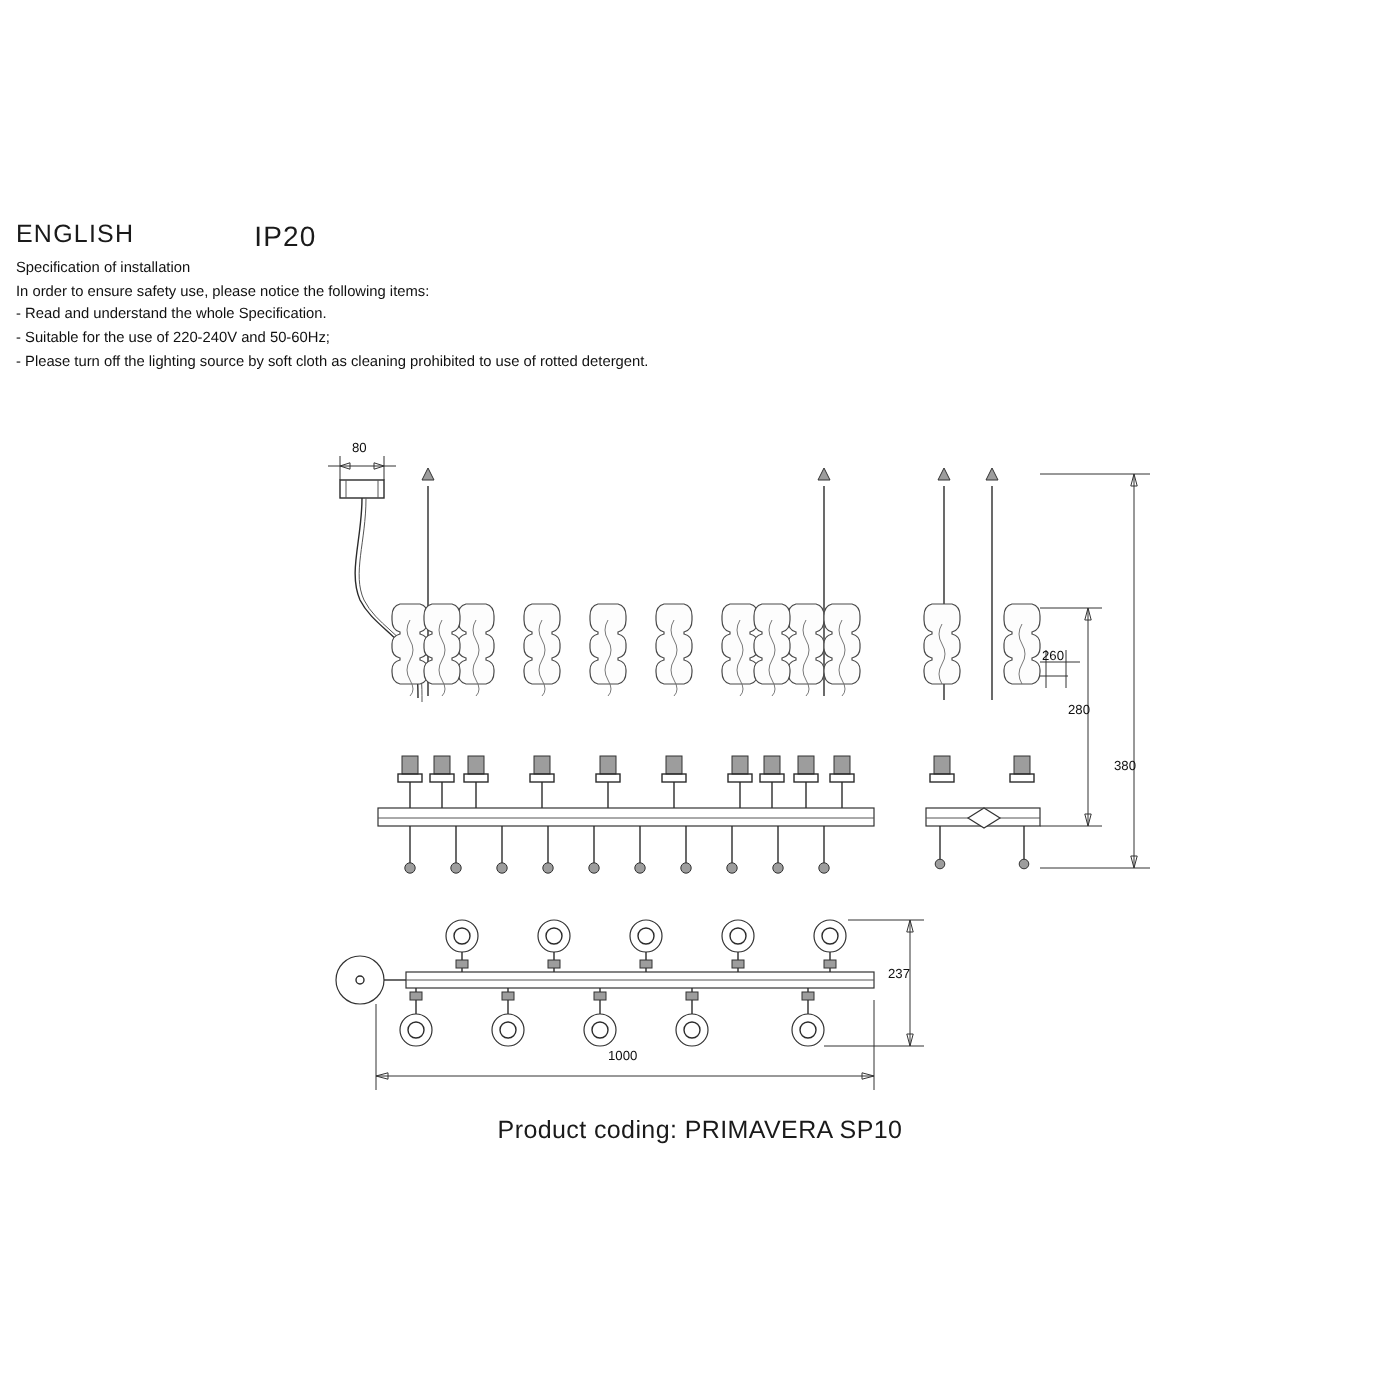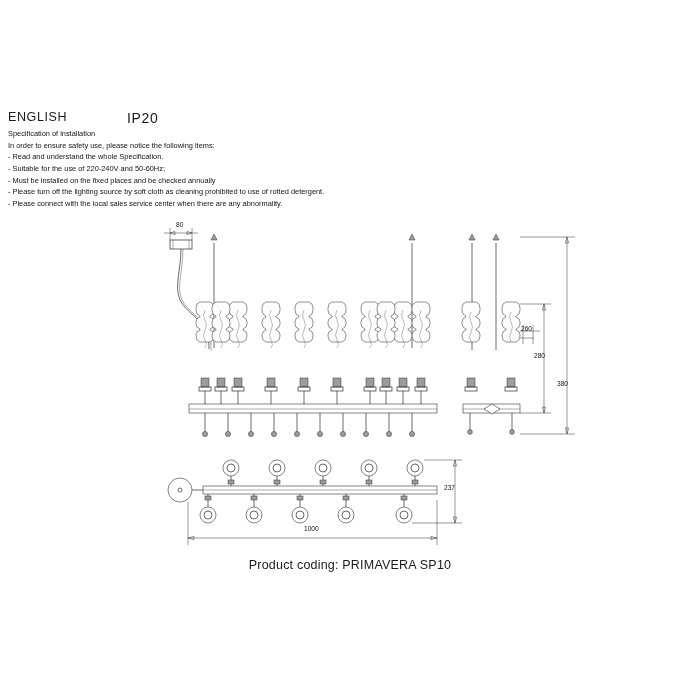--- a/index.html
+++ b/index.html
@@ -81,23 +81,21 @@
 <div class="hdr">
   <span class="lang">ENGLISH</span>
   <span class="ip">IP20</span>
 </div>
 
 <div class="spec">
   <div>Specification of installation</div>
   <div>In order to ensure safety use, please notice the following items:</div>
   <div>- Read and understand the whole Specification.</div>
   <div>- Suitable for the use of 220-240V and 50-60Hz;</div>
-  <div>- Must be installed on the fixed places and be checked annually</div>
   <div>- Please turn off the lighting source by soft cloth as cleaning prohibited to use of rotted detergent.</div>
-  <div>- Please connect with the local sales service center when there are any abnormality.</div>
 </div>
 
 <svg id="sheet" viewBox="0 0 700 700">
 
   <g>
 
     <g>
       <line class="dim" x1="170" y1="228" x2="170" y2="240"></line>
       <line class="dim" x1="192" y1="228" x2="192" y2="240"></line>
       <line class="dim" x1="164" y1="233" x2="198" y2="233"></line>

